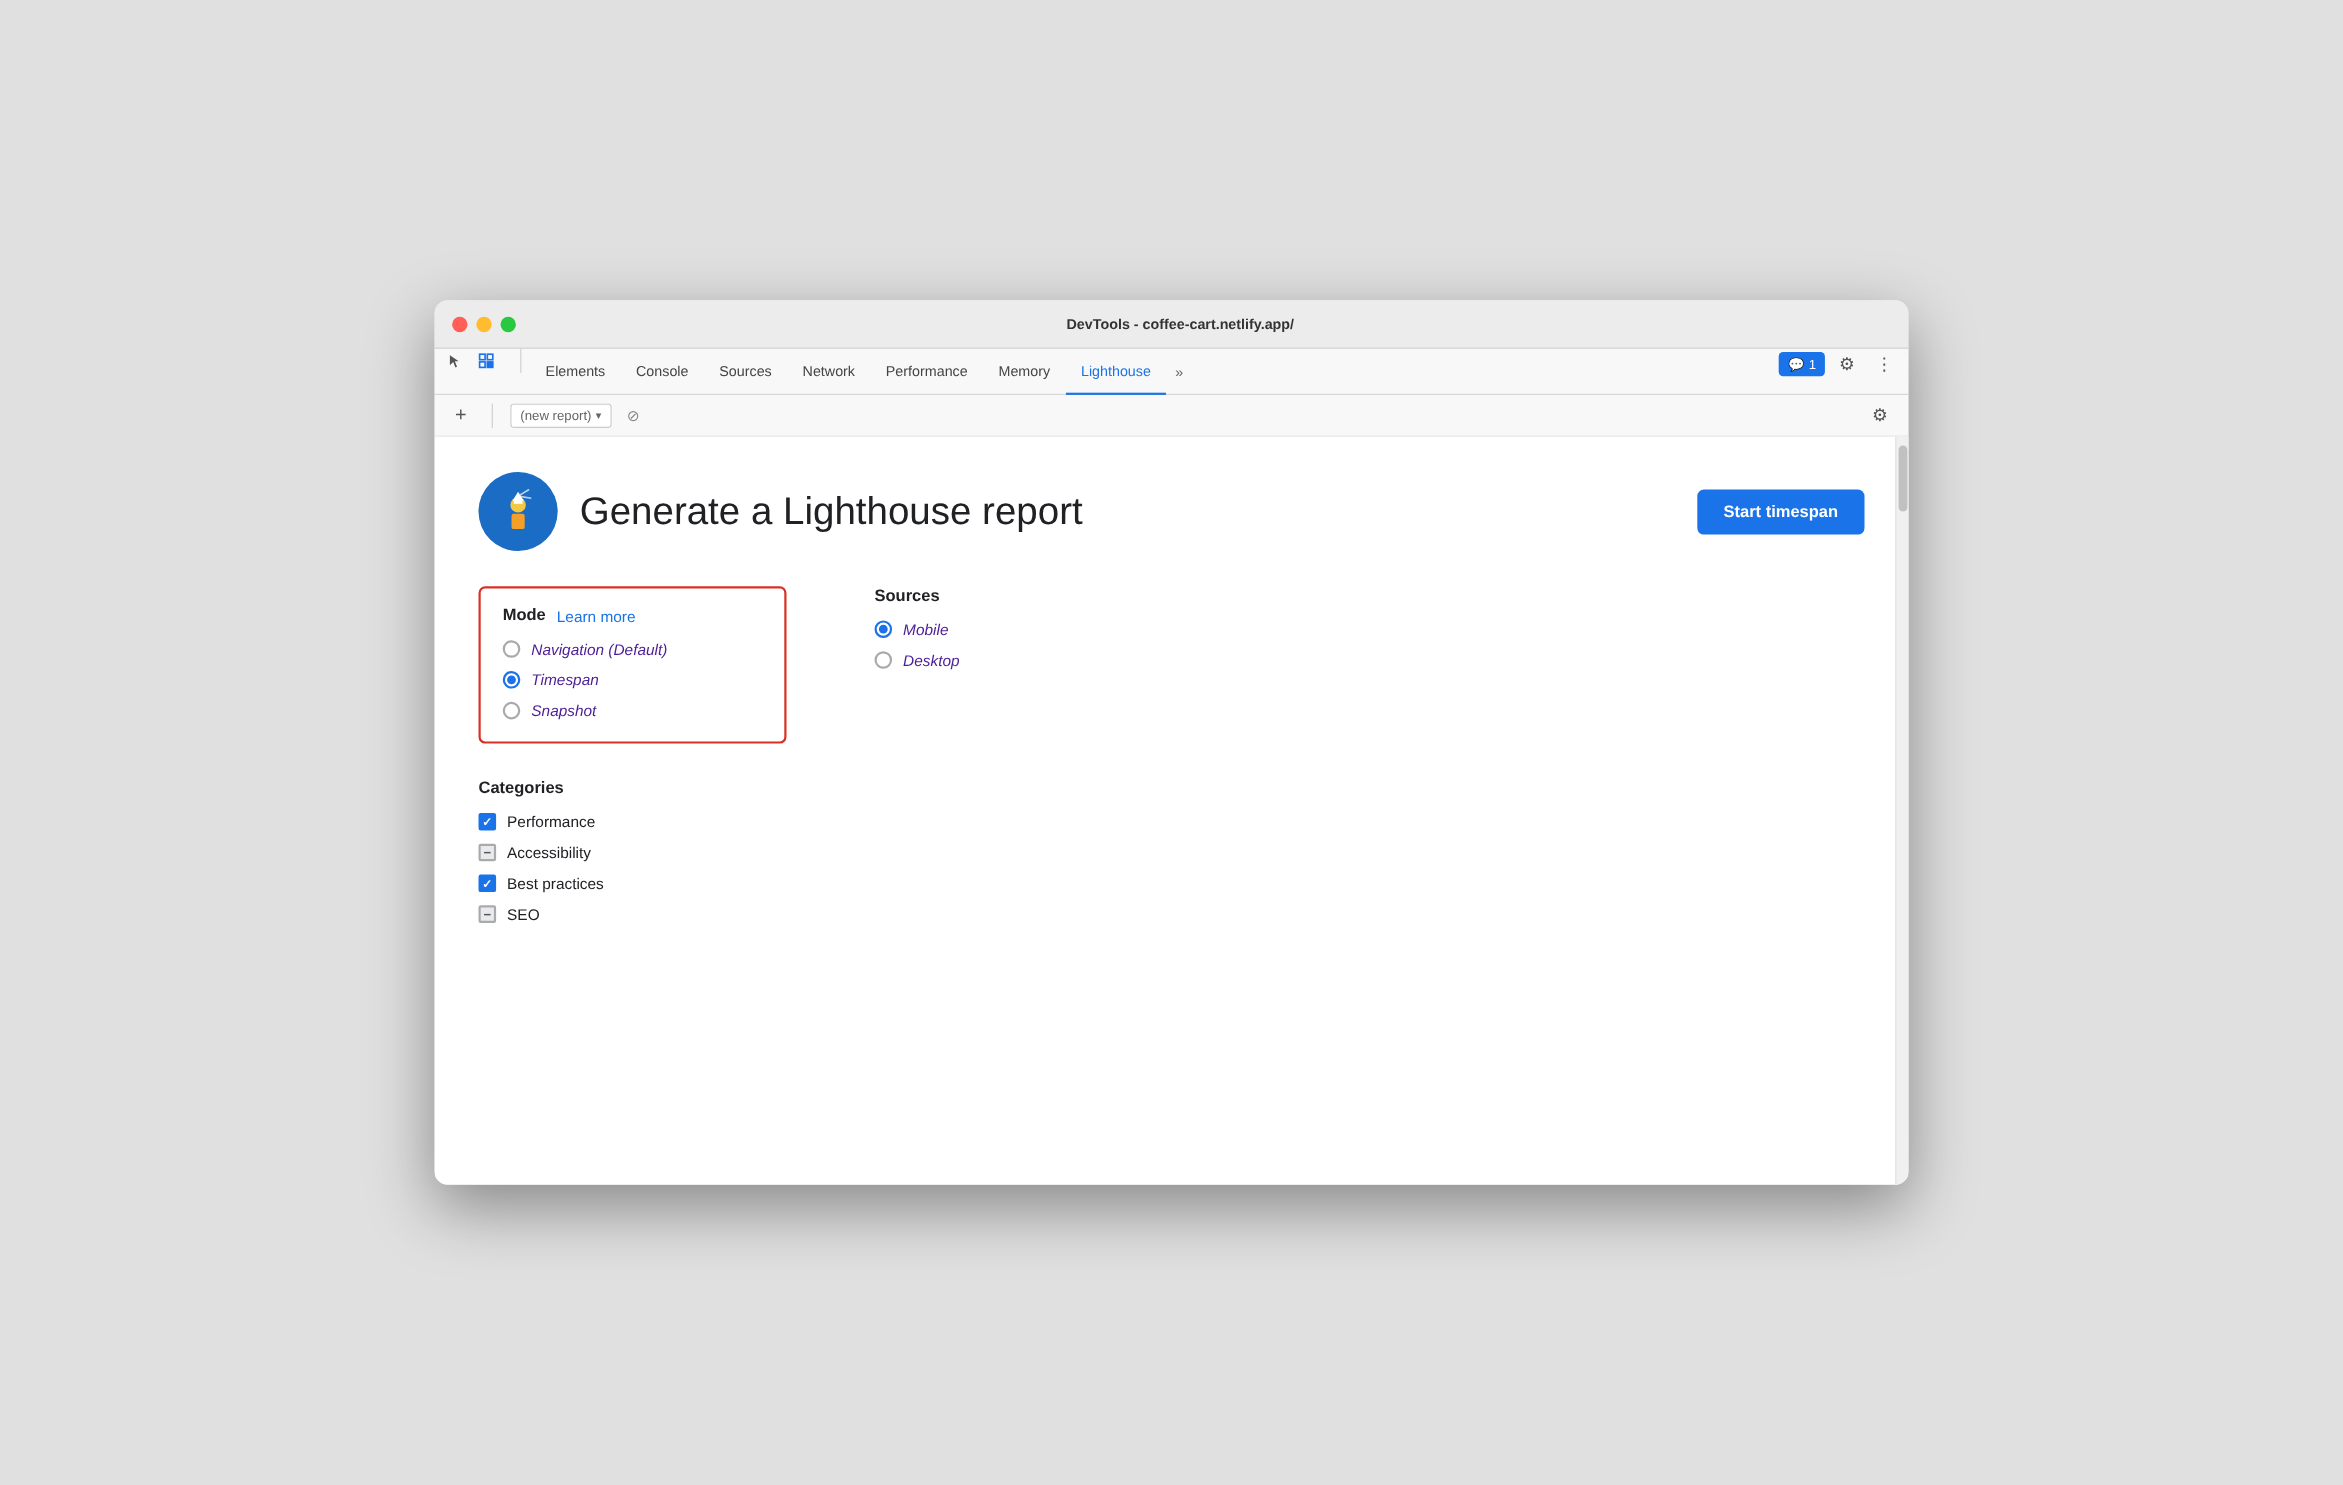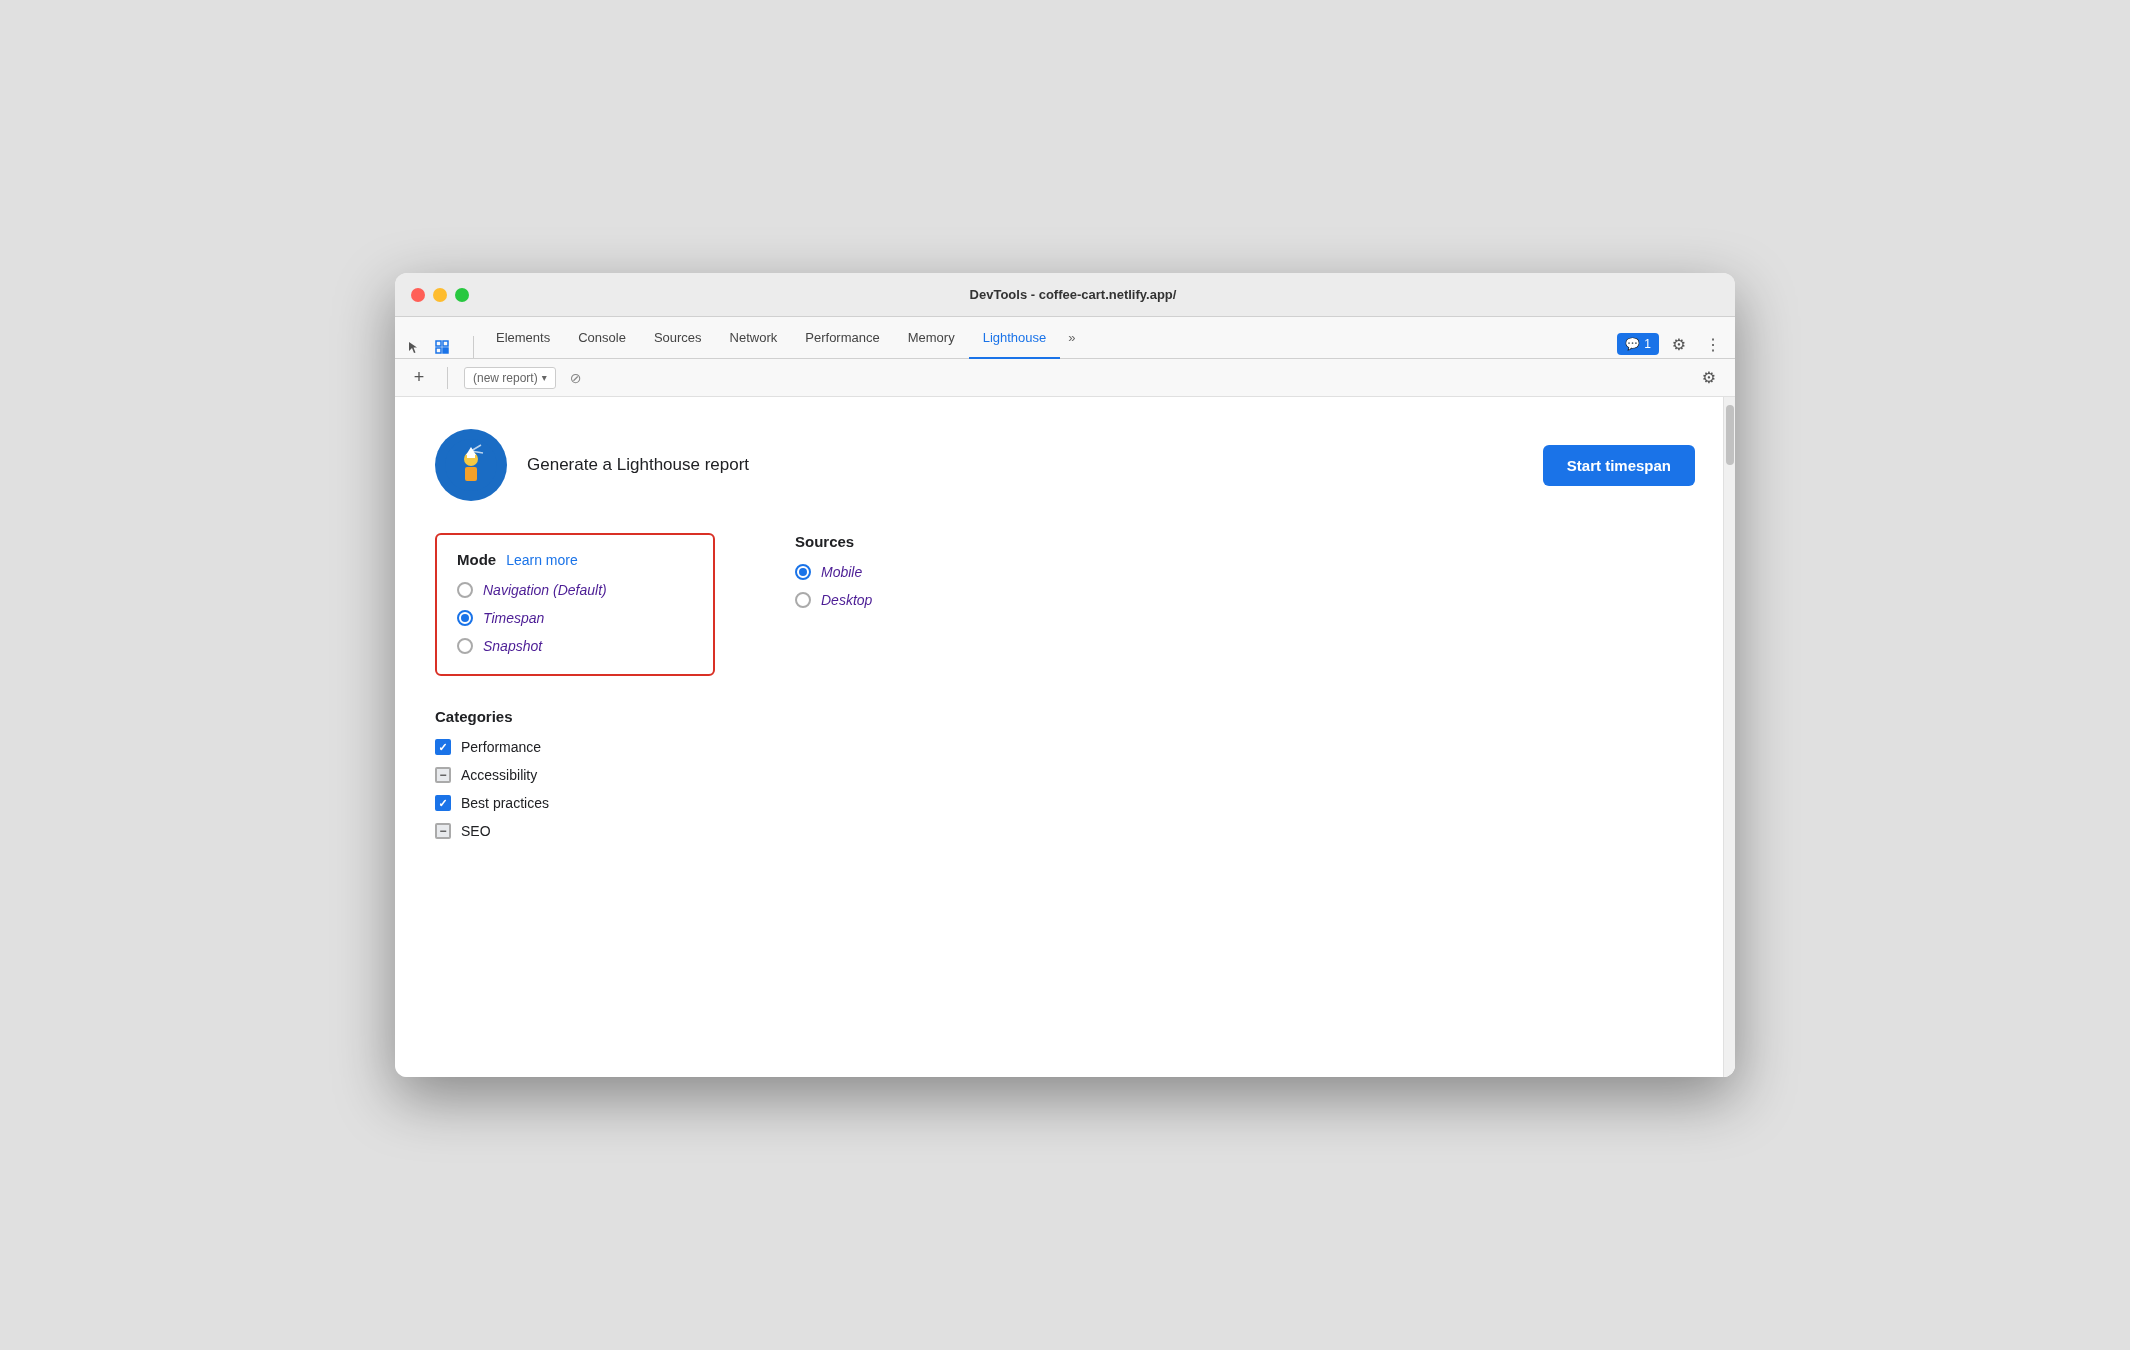--- a/index.html
+++ b/index.html
@@ -47,21 +47,21 @@
     .title-text {
       font-size: 13px;
       font-weight: 600;
       color: #333;
     }
     
     .tab-bar {
       background: #f8f8f8;
       border-bottom: 1px solid #d0d0d0;
       display: flex;
-      align-items: flex-end;
+      align-items: flex-start;
       padding: 0 8px;
       height: 42px;
       gap: 0;
     }
     .toolbar-icons {
       display: flex;
       align-items: center;
       gap: 6px;
       margin-right: 12px;
     }
@@ -210,21 +210,21 @@
       align-items: center;
       justify-content: center;
       position: relative;
       overflow: hidden;
     }
     .lighthouse-logo svg {
       width: 52px;
       height: 52px;
     }
     .header-title {
-      font-size: 17px;
+      font-size: 35px;
       font-weight: 400;
       color: #202124;
     }
     .start-btn {
       background: #1a73e8;
       color: white;
       border: none;
       padding: 12px 24px;
       border-radius: 6px;
       font-size: 15px;

